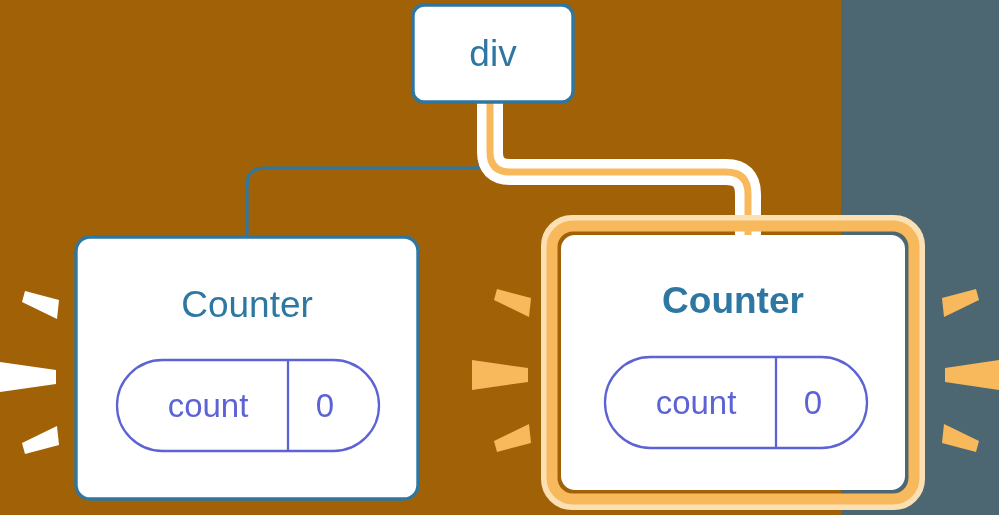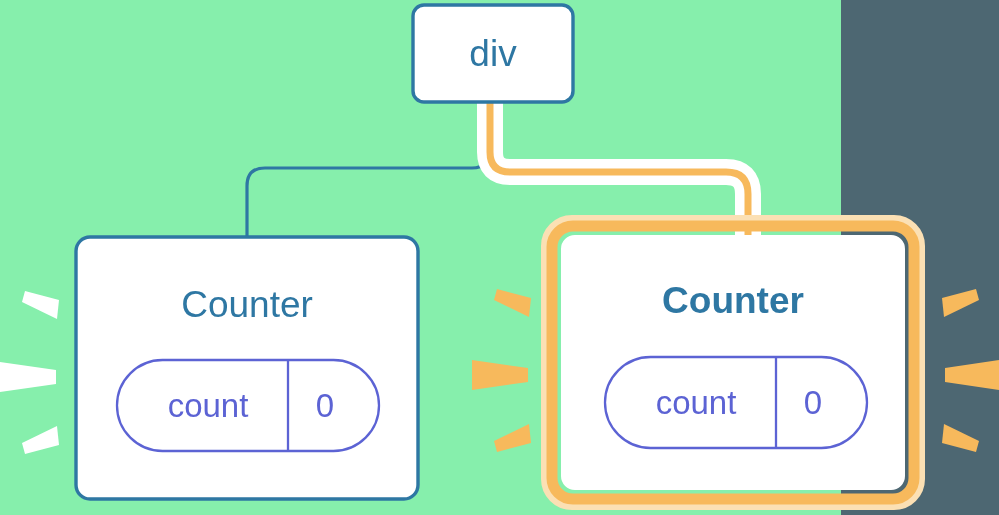--- a/index.html
+++ b/index.html
@@ -10,21 +10,21 @@
   body {
     width: 999px;
     height: 515px;
     overflow: hidden;
     font-family: "Liberation Sans", sans-serif;
   }
   #stage {
     position: relative;
     width: 841px;
     height: 515px;
-    background: #86efac;
+    background: #a16207;
   }
   #stage > svg {
     position: absolute;
     top: 0;
     left: 0;
     display: block;
   }
   .node-title {
     font-family: "Liberation Sans", sans-serif;
     font-size: 37px;

